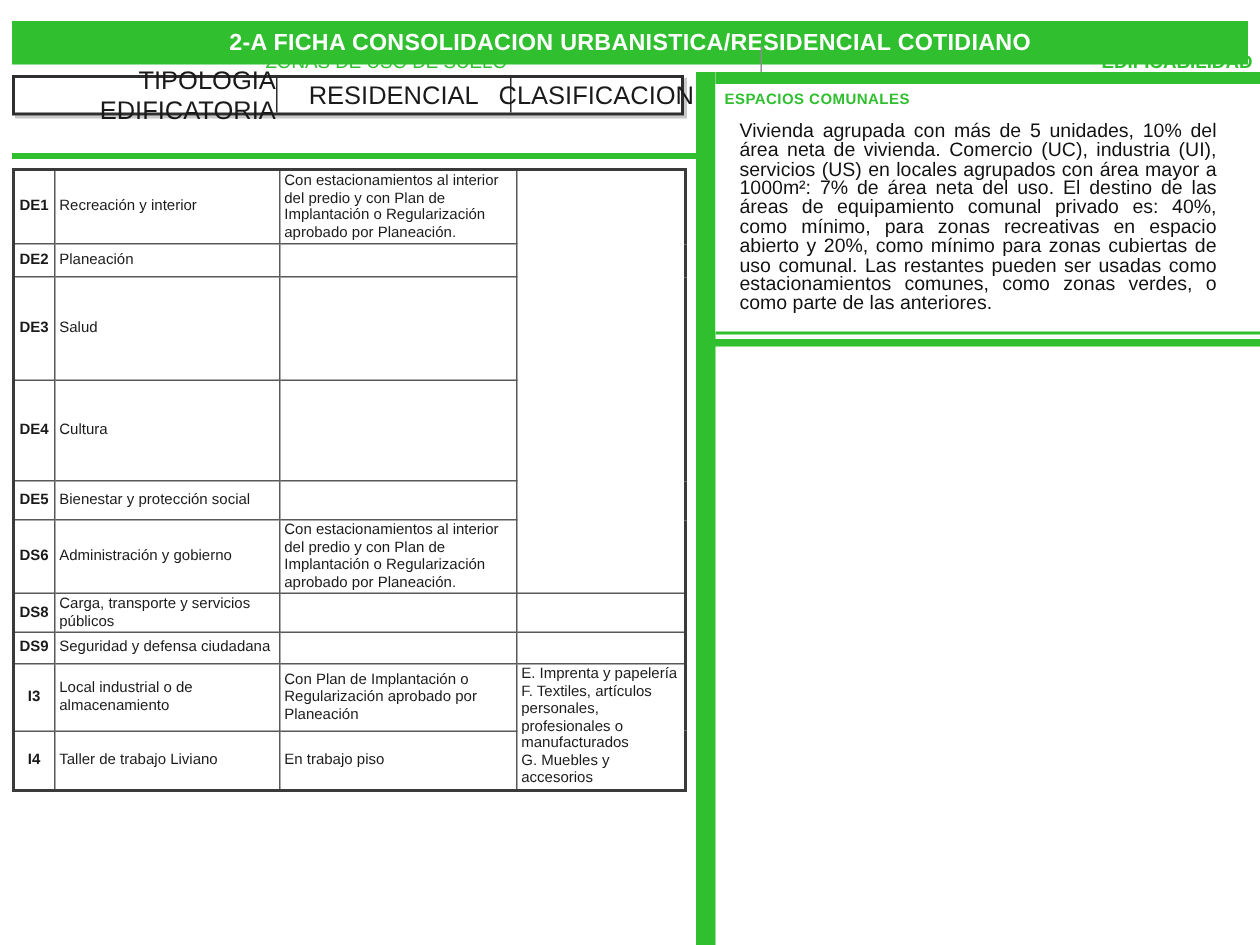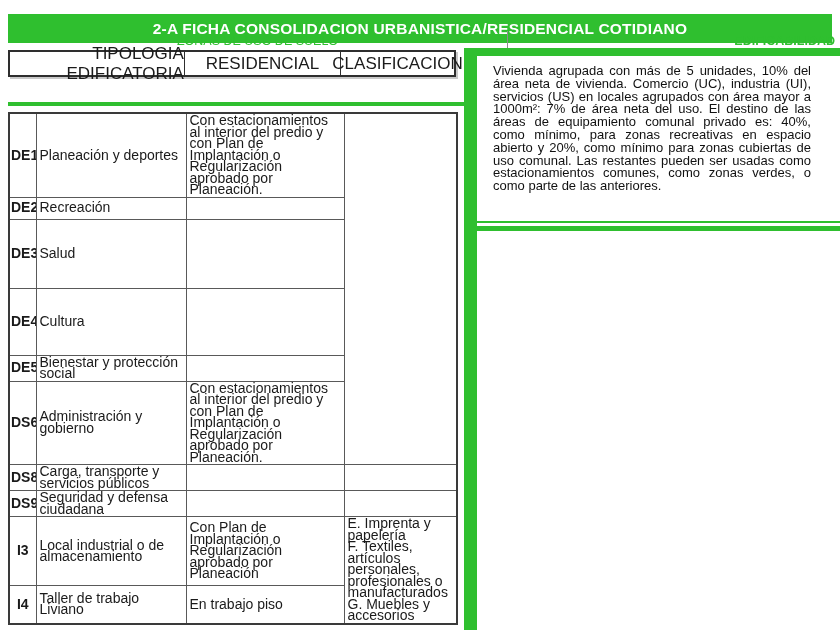--- a/index.html
+++ b/index.html
@@ -29,21 +29,21 @@
   .hcell.c2{width:158px;border-right:1px solid #2e2e2e;}
   .hcell.c3{width:113px;}
 
   .uso{position:absolute;left:8px;top:81px;width:448px;text-align:center;color:#a6a6a6;
        font-size:12.5px;letter-spacing:1px;}
   .green-underline{position:absolute;left:8px;top:102px;width:460px;height:4px;background:var(--green,#2fbf2f);}
 
   
   table.uses{position:absolute;left:8px;top:112px;width:448px;border-collapse:collapse;
              table-layout:fixed;border:2px solid #3a3a3a;}
-  table.uses td{border:1px solid #595959;font-size:14px;line-height:11.5px;padding:1px 3px;
+  table.uses td{border:1px solid #595959;font-size:10px;line-height:11.5px;padding:1px 3px;
                 vertical-align:middle;overflow:hidden;}
   table.uses td.code{text-align:center;font-weight:bold;padding:1px 1px;}
   table.uses td.cond{vertical-align:middle;}
   table.uses td.clasif{white-space:pre-line;vertical-align:middle;line-height:11.5px;}
 
   
   .vbar{position:absolute;left:464px;top:48px;width:13px;height:582px;background:var(--green,#2fbf2f);}
   .espacios-box{position:absolute;left:477px;top:48px;width:363px;height:175px;box-sizing:border-box;
                 border-top:8px solid var(--green,#2fbf2f);border-bottom:2px solid var(--green,#2fbf2f);
                 background:#fff;}
@@ -77,27 +77,27 @@
   <table class="uses">
     <colgroup>
       <col style="width:27px">
         <col style="width:150px">
         <col style="width:158px">
         <col style="width:113px">
     </colgroup>
     <tbody>
         <tr style="height: 45px;">
           <td class="code">DE1</td>
-          <td class="tip">Planeación y deportes</td>
+          <td class="tip">Recreación y interior</td>
           <td class="cond">Con estacionamientos al interior del predio y con Plan de Implantación o Regularización aprobado por Planeación.</td>
           <td class="clasif" rowspan="6"></td>
         </tr>
         <tr style="height: 22px;">
           <td class="code">DE2</td>
-          <td class="tip">Recreación</td>
+          <td class="tip">Planeación</td>
           <td class="cond"></td>
         </tr>
         <tr style="height: 69px;">
           <td class="code">DE3</td>
           <td class="tip">Salud</td>
           <td class="cond"></td>
         </tr>
         <tr style="height: 67px;">
           <td class="code">DE4</td>
           <td class="tip">Cultura</td>
@@ -137,18 +137,19 @@
           <td class="code">I4</td>
           <td class="tip">Taller de trabajo Liviano</td>
           <td class="cond">En trabajo piso</td>
         </tr>
       </tbody>
   </table>
 
   <div class="vbar"></div>
 
   <div class="espacios-box">
+    <div class="espacios-title">ESPACIOS COMUNALES</div>
     <p class="espacios-body">Vivienda agrupada con más de 5 unidades, 10% del área neta de vivienda. Comercio (UC), industria (UI), servicios (US) en locales agrupados con área mayor a 1000m²: 7% de área neta del uso. El destino de las áreas de equipamiento comunal privado es: 40%, como mínimo, para zonas recreativas en espacio abierto y 20%, como mínimo para zonas cubiertas de uso comunal. Las restantes pueden ser usadas como estacionamientos comunes, como zonas verdes, o como parte de las anteriores.</p>
   </div>
 
   <div class="hbar2"></div>
 
 </div>
 
 </body></html>

